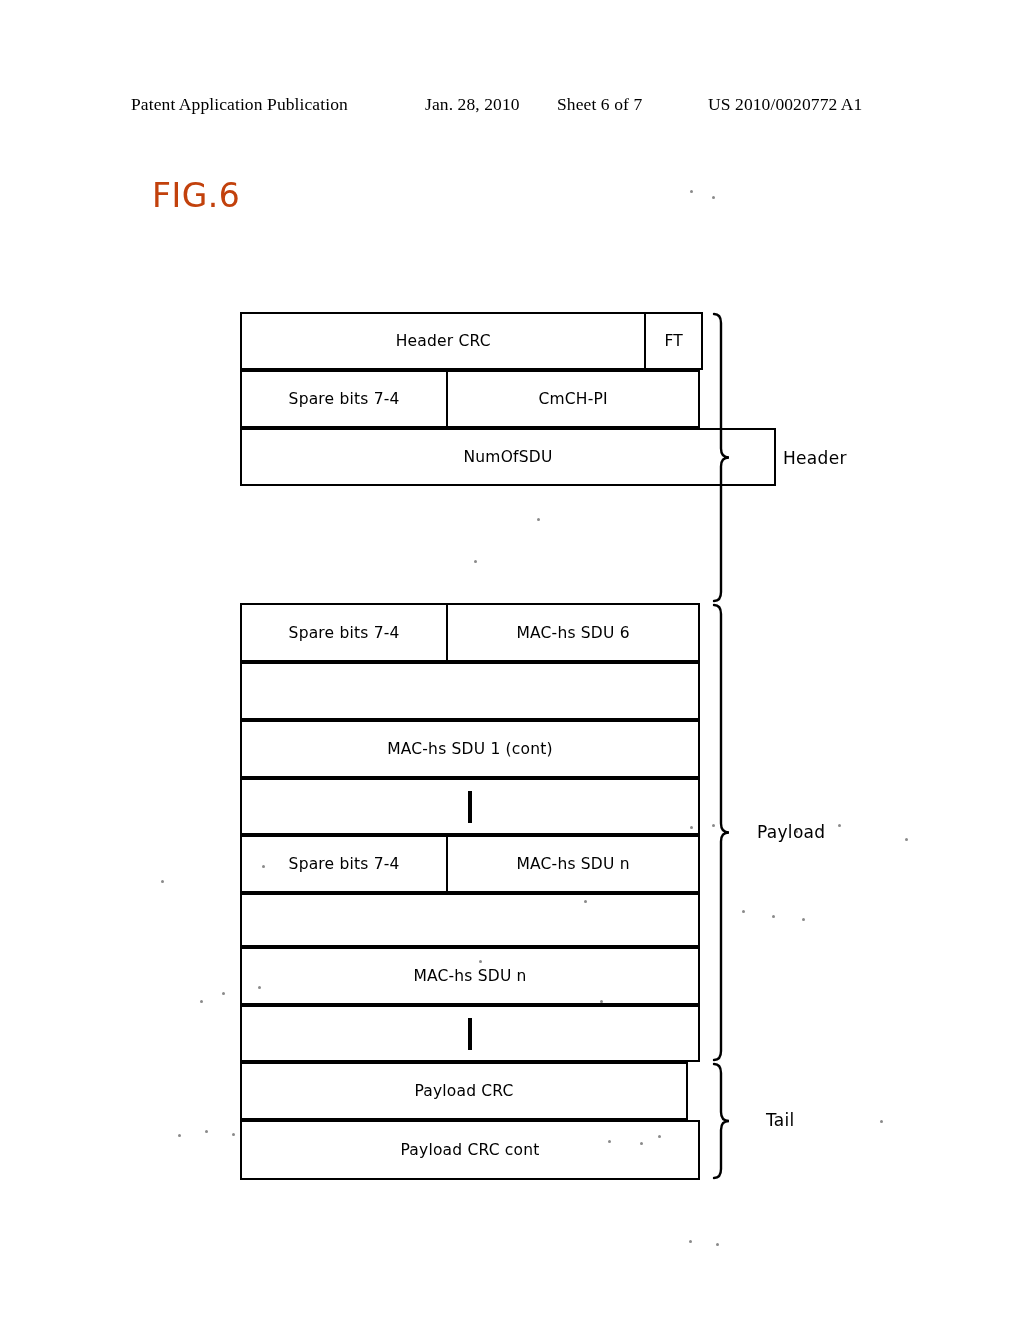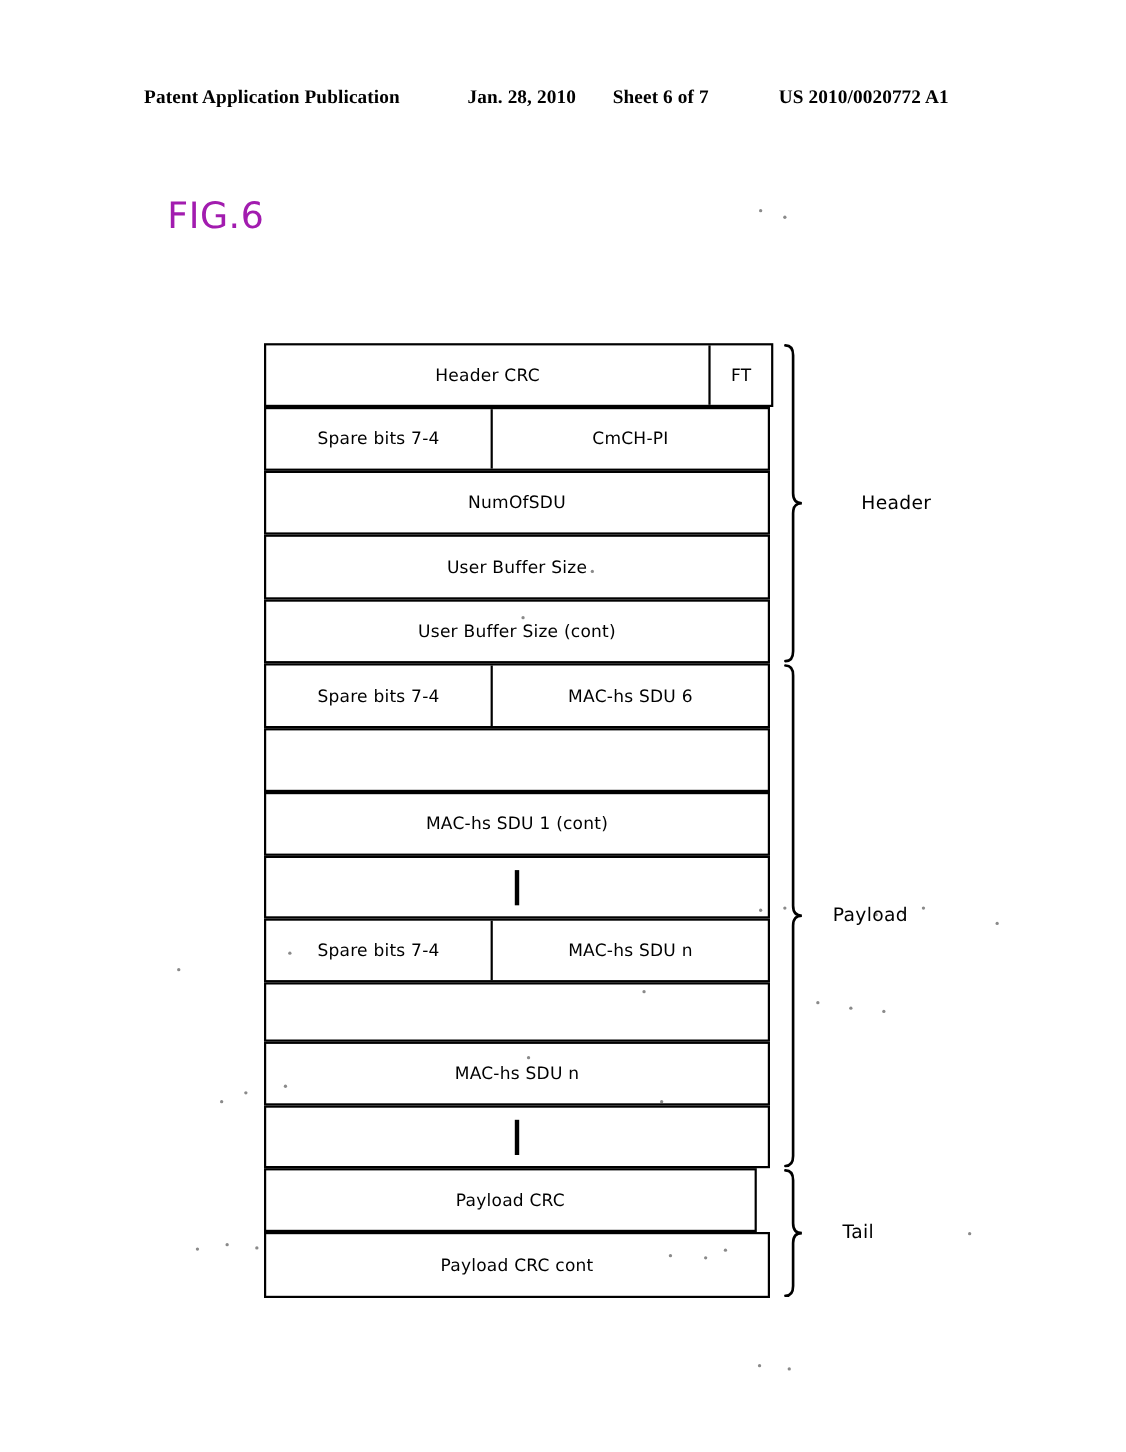--- a/index.html
+++ b/index.html
@@ -13,44 +13,44 @@
     position: relative;
     font-family: "Liberation Sans", sans-serif;
     color: #000000;
     overflow: hidden;
   }
 
   
   #patent-header {
     position: absolute;
     left: 0;
-    top: 78px;
+    top: 94px;
     width: 1024px;
     height: 26px;
     font-family: "Liberation Serif", serif;
-    font-weight: bold;
+    font-weight: normal;
     font-size: 17.5px;
     letter-spacing: 0.1px;
     white-space: nowrap;
     text-align: center;
   }
   #patent-header .hdr-pub   { position: absolute; left: 131px;  top: 0; }
   #patent-header .hdr-date  { position: absolute; left: 425px;  top: 0; }
   #patent-header .hdr-sheet { position: absolute; left: 557px;  top: 0; }
   #patent-header .hdr-num   { position: absolute; left: 708px;  top: 0; }
 
   
   #fig-label {
     position: absolute;
     left: 152px;
     top: 176px;
     font-family: "DejaVu Sans", sans-serif;
     font-size: 33px;
     letter-spacing: 0.5px;
-    color: #a21caf;
+    color: #c2410c;
   }
 
   
   #pdu-diagram {
     position: absolute;
     left: 240px;
     top: 312px;
     width: 463px;
     height: 868px;
   }
@@ -143,28 +143,22 @@
       </div>
     </div>
     <div class="pdu-row" style="top: 58px; height: 58px; width: 460px; justify-content: flex-start;">
       <div class="cell divided-left" style="width: 208px;">
         <span class="label">Spare bits 7-4</span>
       </div>
       <div class="cell" style="width: 252px;">
         <span class="label">CmCH-PI</span>
       </div>
     </div>
-    <div class="pdu-row" style="top: 116px; height: 58px; width: 460px;">
+    <div class="pdu-row" style="top: 116px; height: 58px; width: 536px;">
       <span class="label">NumOfSDU</span>
-    </div>
-    <div class="pdu-row" style="top: 174px; height: 59px; width: 460px;">
-      <span class="label">User Buffer Size</span>
-    </div>
-    <div class="pdu-row" style="top: 233px; height: 58px; width: 460px;">
-      <span class="label">User Buffer Size (cont)</span>
     </div>
     <div class="pdu-row" style="top: 291px; height: 59px; width: 460px; justify-content: flex-start;">
       <div class="cell divided-left" style="width: 208px;">
         <span class="label">Spare bits 7-4</span>
       </div>
       <div class="cell" style="width: 252px;">
         <span class="label">MAC-hs SDU 6</span>
       </div>
     </div>
     <div class="pdu-row" style="top: 350px; height: 58px; width: 460px;"></div>

